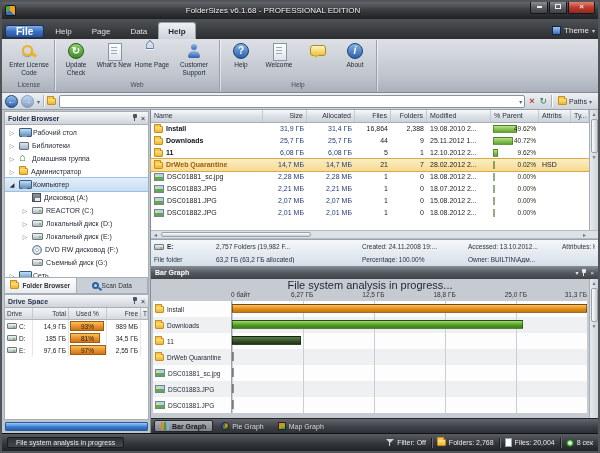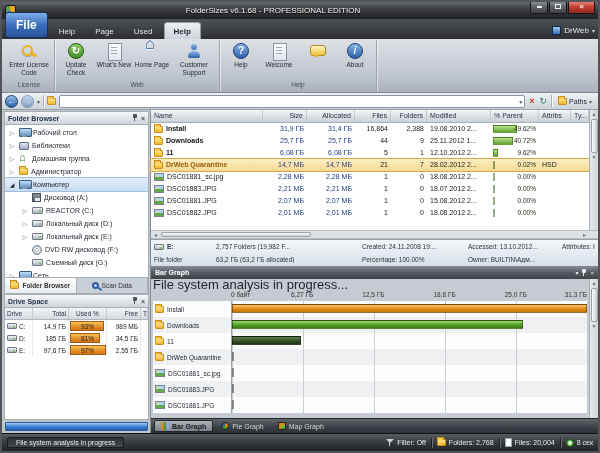--- a/index.html
+++ b/index.html
@@ -14,22 +14,22 @@
   .tb-title { flex:1; text-align:center; color:#f0f0f0; font-size:8px; text-shadow:0 1px 1px #000; white-space:nowrap; overflow:hidden; }
   .winbtns { display:flex; gap:1px; align-self:flex-start; }
   .wbtn { width:18px; height:12px; border:1px solid #141518; border-top:none; border-radius:0 0 2px 2px;
     background:linear-gradient(#8a8d92,#5a5d62 50%,#3f4145); color:#eee; font-size:8px; line-height:10px; text-align:center; }
   .wbtn .glyph-min { display:inline-block; width:5px; height:2px; background:#eee; margin-bottom:1px; }
   .wbtn .glyph-max { display:inline-block; width:6px; height:5px; border:1px solid #eee; margin-top:2px; }
   .wbtn.close { width:27px; background:linear-gradient(#e08574,#c0392b 50%,#8e2a20); font-weight:bold; }
 
   
   .tabrow { height:20px; background:linear-gradient(#4e5156,#2c2e31); display:flex; align-items:flex-end; padding:0 3px; gap:2px; flex:none; }
-  .file-tab { background:linear-gradient(#7fb0e8,#3a6fbf 50%,#2a549a); color:#fff; font-weight:bold; font-size:12px;
-    padding:5px 10px; border-radius:3px; border:1px solid #16325e; margin-bottom:1px; }
+  .file-tab { background:linear-gradient(#7fb0e8,#3a6fbf 50%,#2a549a); color:#fff; font-weight:bold; font-size:10px;
+    padding:0 10px; border-radius:3px; border:1px solid #16325e; margin-bottom:1px; }
   .rtab { color:#e0e0e0; font-size:8px; padding:4px 9px 3px; }
   .rtab.active { background:linear-gradient(#eef1f4,#ccd2d9); color:#1e2430; border-radius:3px 3px 0 0; border:1px solid #9aa0a8; border-bottom:none; font-weight:bold; }
   .theme-box { margin-left:auto; display:flex; align-items:center; gap:3px; color:#e6e6e6; font-size:8px; padding-bottom:4px; }
   .theme-ico { width:9px; height:9px; background:linear-gradient(#9ec7ef,#3a6fbf); border:1px solid #102648; }
   .dd { font-size:6px; color:#5a6470; }
   .theme-box .dd { color:#cfd4da; }
 
   
   .ribbon { height:54px; background:linear-gradient(#dde1e6,#bfc5cd 70%,#aab0b9); border-bottom:1px solid #84898f; display:flex; padding:1px 2px; flex:none; }
   .rgroup { display:flex; flex-direction:column; border-right:1px solid #9ba1a9; box-shadow:1px 0 0 rgba(255,255,255,.55); padding:0 2px; }
@@ -164,21 +164,21 @@
   .summary { height:27px; flex:none; display:grid; grid-template-columns:62px 146px 106px 94px 1fr; grid-auto-rows:13px;
     align-items:center; padding:0 3px; font-size:6.5px; color:#2a3340; background:linear-gradient(#f4f7fa,#d6dfe8); border-top:1px solid #9aa1a9; }
   .sm-cell { white-space:nowrap; overflow:hidden; padding-right:4px; display:flex; align-items:center; gap:3px; }
   .sm-b { font-weight:bold; }
 
   
   .gpanel-head { height:13px; flex:none; background:linear-gradient(#878d95,#565b62 50%,#3e4248); color:#fff; font-weight:bold; font-size:7px; display:flex; align-items:center; gap:3px; padding:0 4px; }
   .gph-t { flex:1; }
   .gph-ic { color:#e8e8e8; font-size:6px; font-weight:normal; }
   .gbody { flex:1; min-height:0; background:#c6cbd2; position:relative; padding:0 11px 0 2px; overflow:hidden; }
-  .g-title { height:12px; line-height:12px; text-align:left; font-size:13px; color:#1e2430; }
+  .g-title { height:12px; line-height:12px; text-align:center; font-size:11px; color:#1e2430; }
   .g-scale { height:10px; position:relative; margin-left:78px; font-size:6.5px; color:#333; }
   .g-scale span { position:absolute; top:0; white-space:nowrap; }
   .s0 { left:0; } .s1 { left:20%; transform:translateX(-50%); } .s2 { left:40%; transform:translateX(-50%); }
   .s3 { left:60%; transform:translateX(-50%); } .s4 { left:80%; transform:translateX(-50%); } .s5 { right:0; }
   .g-row { height:16px; display:flex; }
   .g-row:nth-child(odd) { background:#fdfdfd; } .g-row:nth-child(even) { background:#eef0f2; }
   .g-lab { width:78px; flex:none; display:flex; align-items:center; gap:3px; font-size:6.5px; padding-left:2px; white-space:nowrap; overflow:hidden; color:#1e2430; }
   .g-plot { flex:1; position:relative; border-left:1px solid #9aa1a9; background-image:linear-gradient(90deg,#c9ced5 1px,transparent 1px); background-size:20% 100%; }
   .g-bar { position:absolute; left:0; top:3px; height:9px; min-width:2px; border:1px solid rgba(0,0,0,.4); }
   .b-orange { background:linear-gradient(#f7c368,#e08a12 60%,#c77708); }
@@ -209,25 +209,25 @@
       <span class="wbtn"><span class="glyph-min"></span></span>
       <span class="wbtn"><span class="glyph-max"></span></span>
       <span class="wbtn close">×</span>
     </span>
   </div>
 
   <div class="tabrow">
     <span class="file-tab">File</span>
     <span class="rtab">Help</span>
     <span class="rtab">Page</span>
-    <span class="rtab">Used</span>
+    <span class="rtab">Data</span>
     <span class="rtab active">Help</span>
     <span class="theme-box">
       <span class="theme-ico"></span>
-      <span>DrWeb</span>
+      <span>Theme</span>
       <span class="dd">▾</span>
     </span>
   </div>
 
   <div class="ribbon">
     <div class="rgroup">
       <div class="rbtns">
         <div class="rbtn wide">
           <span class="ric ric-key"></span>
           <span>Enter License Code</span>

